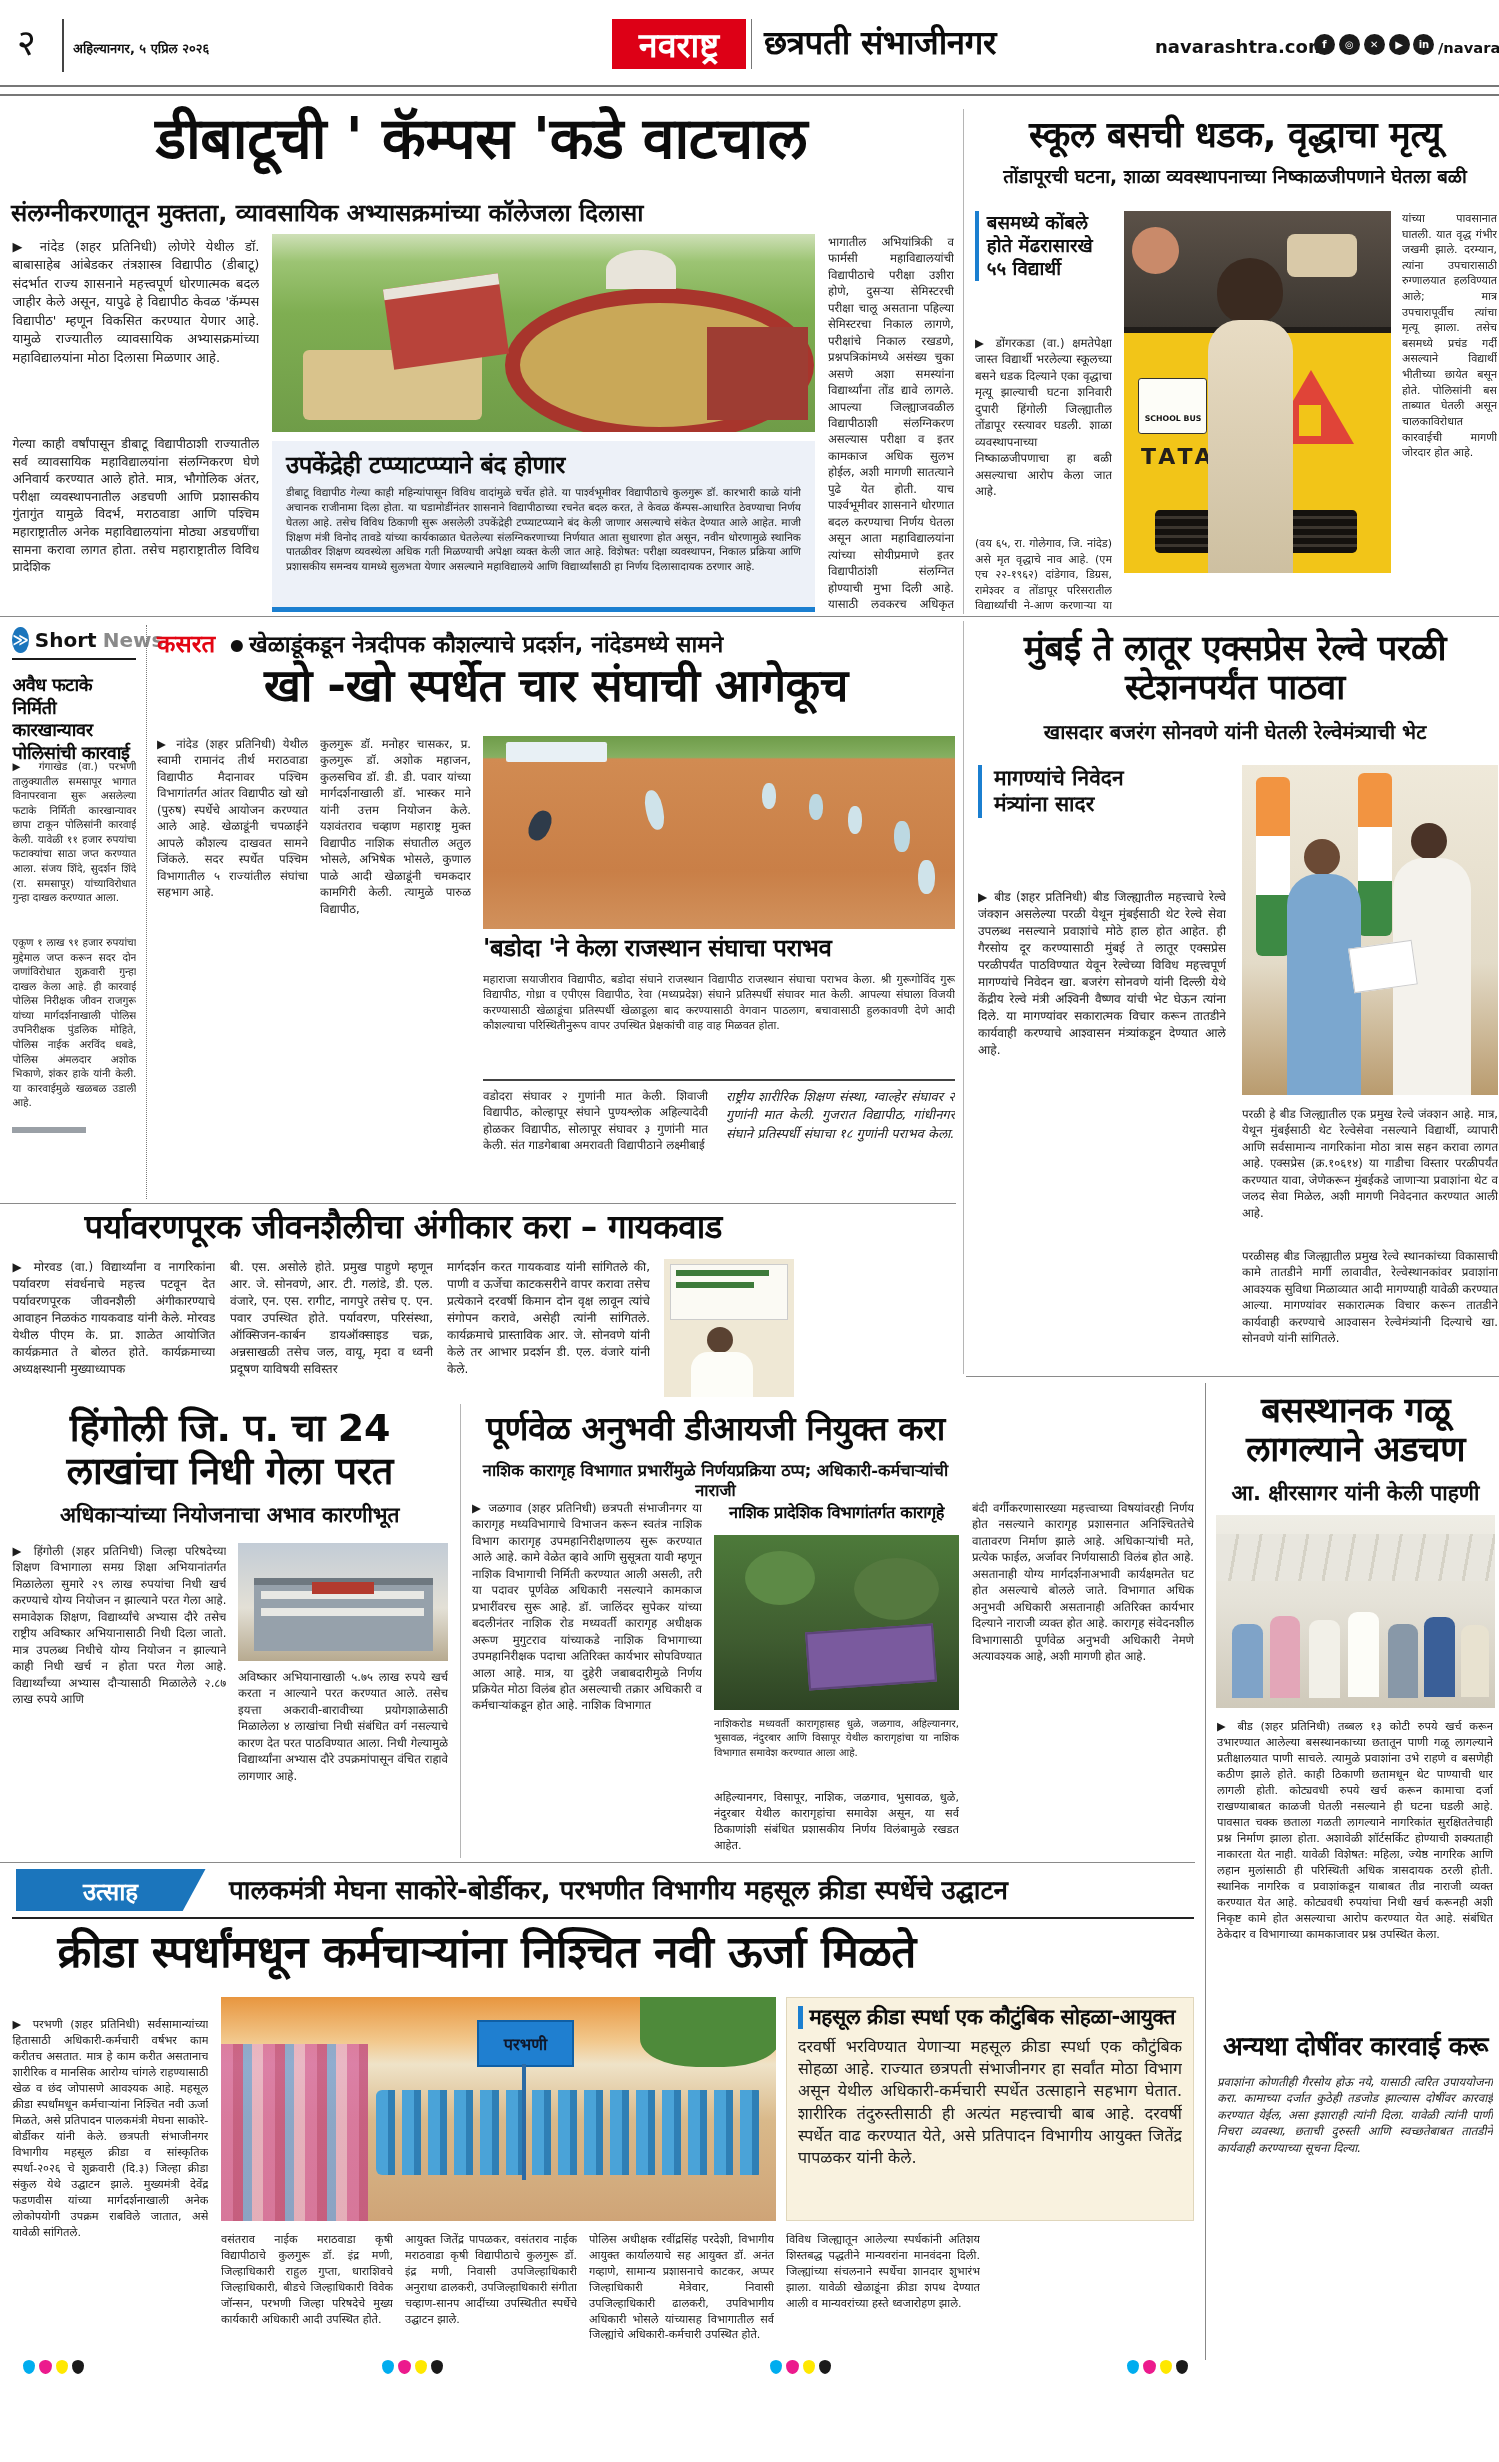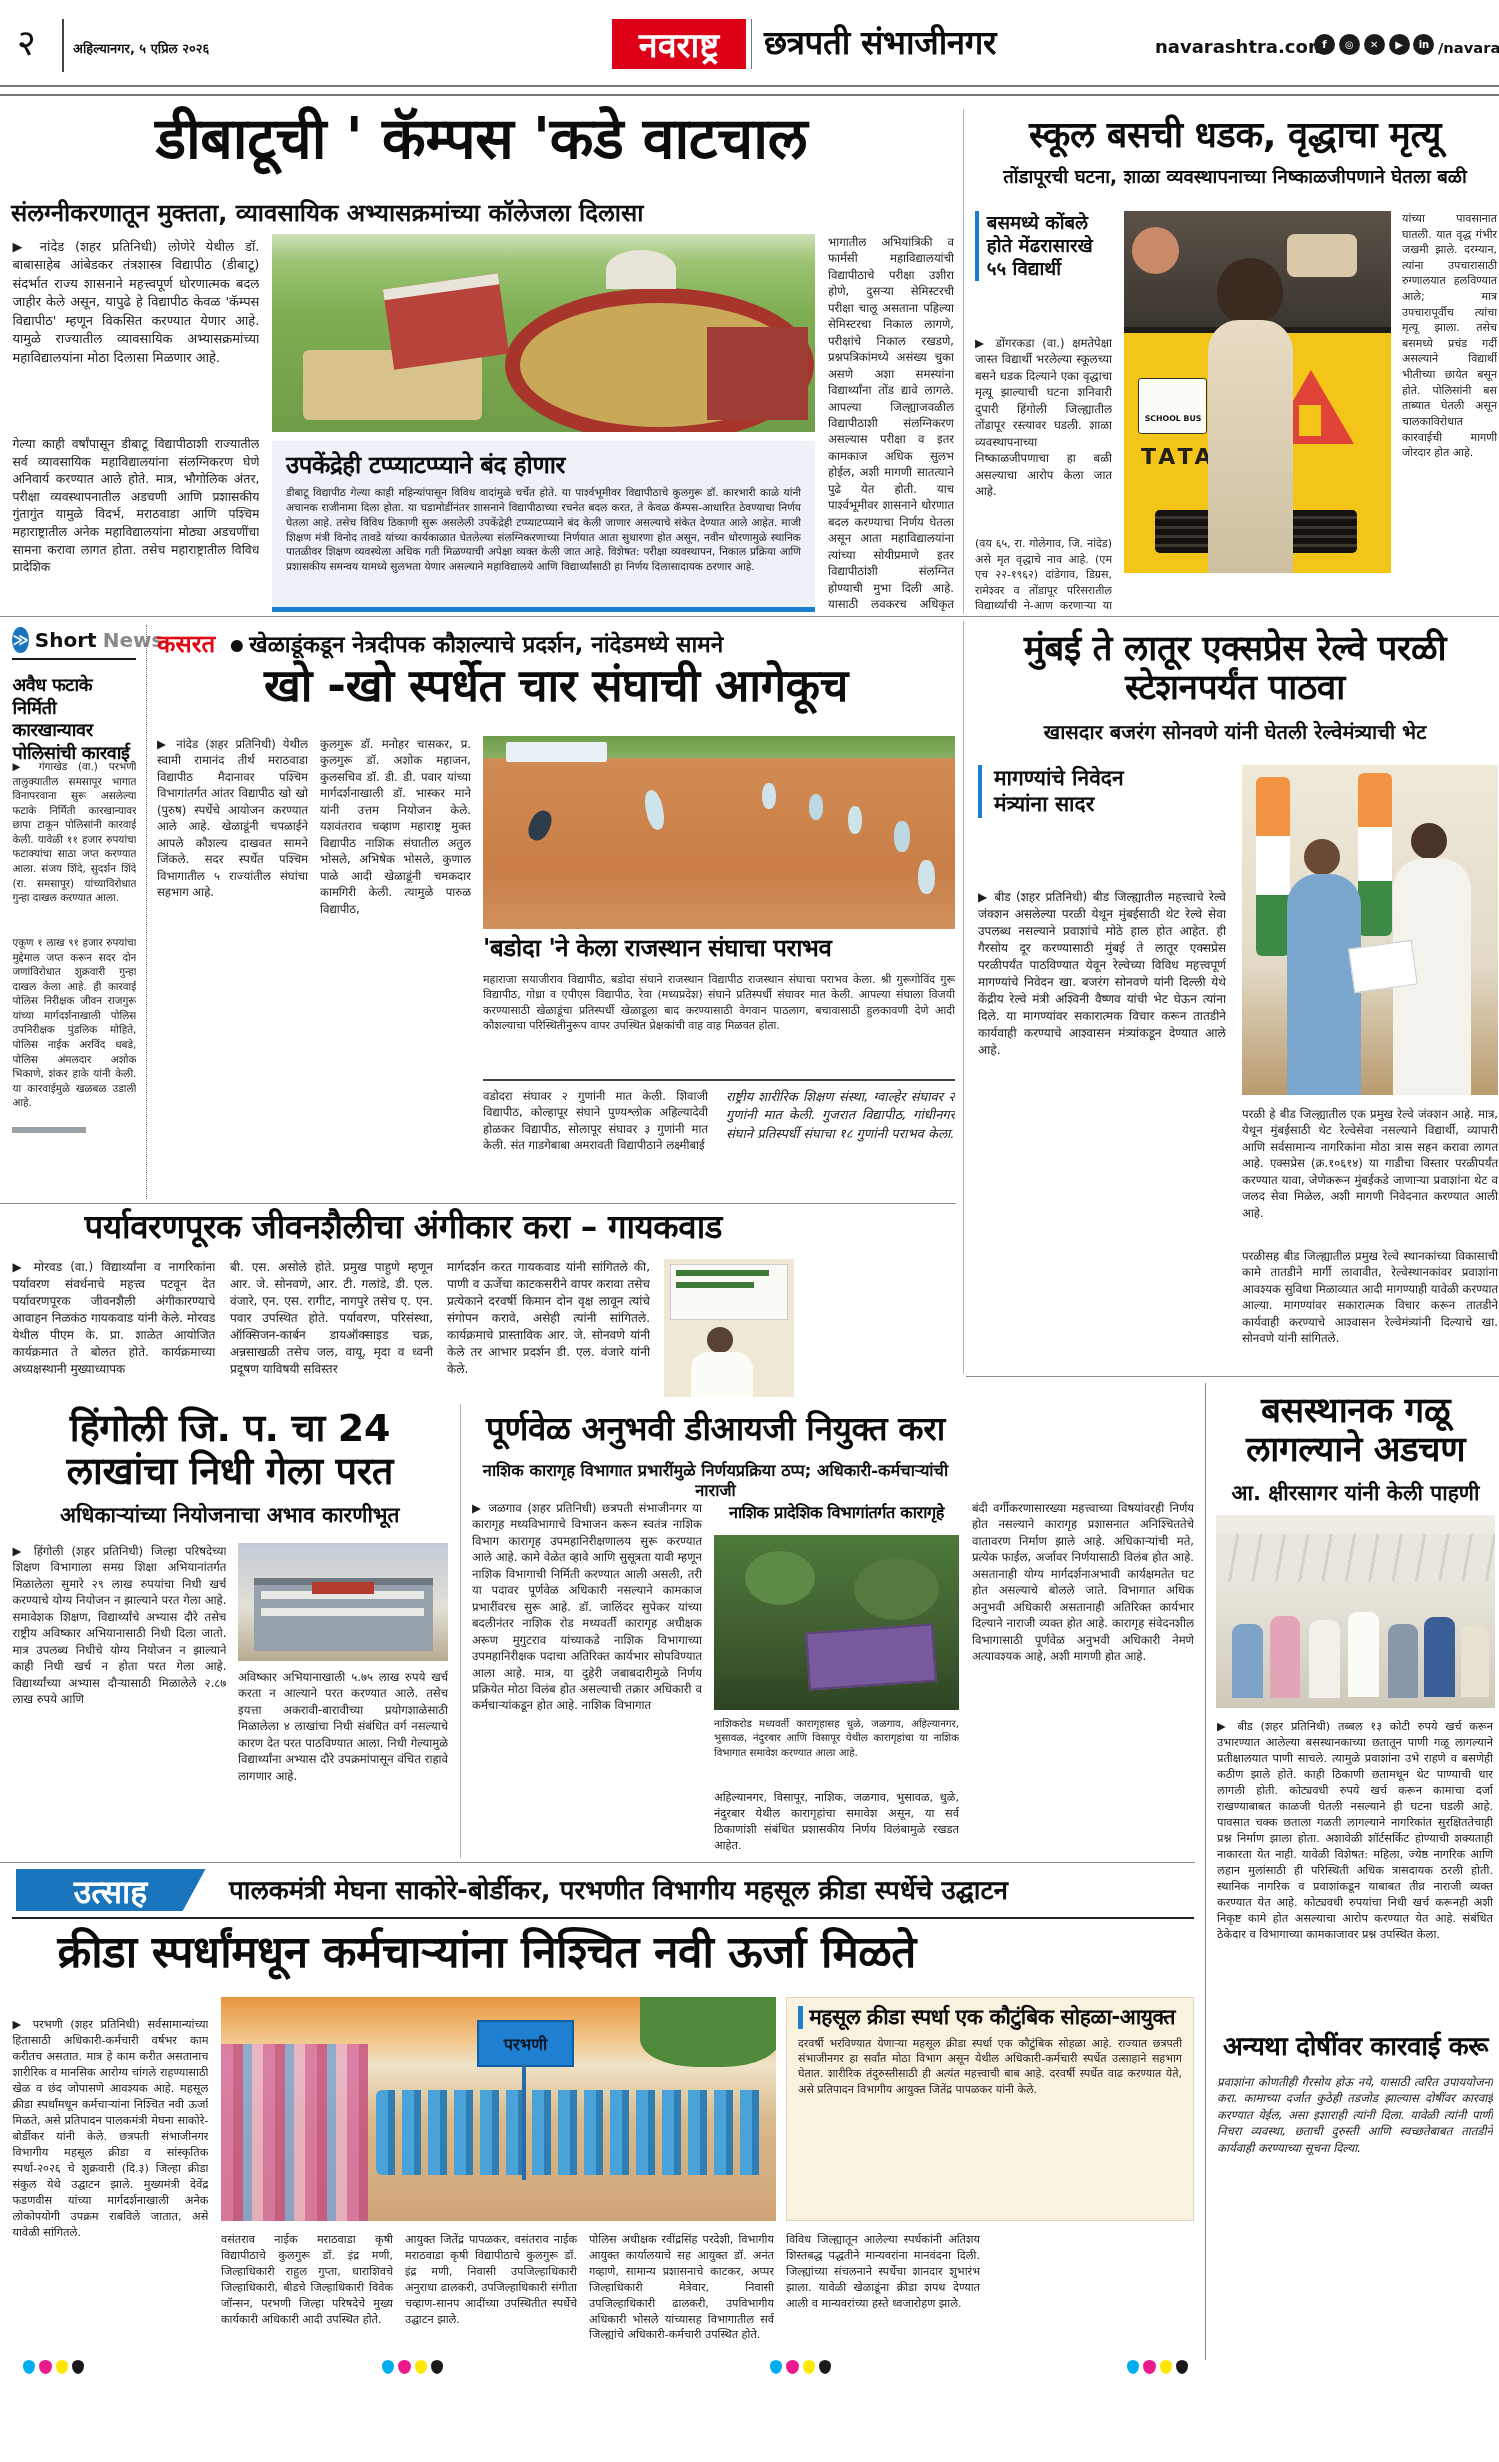--- a/index.html
+++ b/index.html
@@ -222,39 +222,39 @@
     <div style="left:172px;top:109px;width:29.5px;height:74px;background:#8898a8;border-radius:9.3px 9.3px 0 0;"></div>
     <div style="left:208px;top:102px;width:31px;height:80px;background:#3a5f98;border-radius:9.3px 9.3px 0 0;"></div>
     <div style="left:245px;top:110px;width:28px;height:72px;background:#e8e2d0;border-radius:9.3px 9.3px 0 0;"></div>
   </div>
   <div class="abs body-text" style="left:1217px;top:1719px;width:276px;height:304px;font-size:11.3px;">▶ बीड (शहर प्रतिनिधी) तब्बल १३ कोटी रुपये खर्च करून उभारण्यात आलेल्या बसस्थानकाच्या छतातून पाणी गळू लागल्याने प्रतीक्षालयात पाणी साचले. त्यामुळे प्रवाशांना उभे राहणे व बसणेही कठीण झाले होते. काही ठिकाणी छतामधून थेट पाण्याची धार लागली होती. कोट्यवधी रुपये खर्च करून कामाचा दर्जा राखण्याबाबत काळजी घेतली नसल्याने ही घटना घडली आहे. पावसात चक्क छताला गळती लागल्याने नागरिकांत सुरक्षिततेचाही प्रश्न निर्माण झाला होता. अशावेळी शॉर्टसर्किट होण्याची शक्यताही नाकारता येत नाही. यावेळी विशेषत: महिला, ज्येष्ठ नागरिक आणि लहान मुलांसाठी ही परिस्थिती अधिक त्रासदायक ठरली होती. स्थानिक नागरिक व प्रवाशांकडून याबाबत तीव्र नाराजी व्यक्त करण्यात येत आहे. कोट्यवधी रुपयांचा निधी खर्च करूनही अशी निकृष्ट कामे होत असल्याचा आरोप करण्यात येत आहे. संबंधित ठेकेदार व विभागाच्या कामकाजावर प्रश्न उपस्थित केला.</div>
   <div class="abs hl center" style="left:1216px;top:2032px;width:279px;font-size:26px;">अन्यथा दोषींवर कारवाई करू</div>
   <div class="abs body-text" style="left:1217px;top:2074px;width:276px;height:279px;font-size:11.6px;font-style:italic;">प्रवाशांना कोणतीही गैरसोय होऊ नये, यासाठी त्वरित उपाययोजना करा. कामाच्या दर्जात कुठेही तडजोड झाल्यास दोषींवर कारवाई करण्यात येईल, असा इशाराही त्यांनी दिला. यावेळी त्यांनी पाणी निचरा व्यवस्था, छताची दुरुस्ती आणि स्वच्छतेबाबत तातडीने कार्यवाही करण्याच्या सूचना दिल्या.</div>
 
   <div class="abs rule-h" style="left:0;top:1862px;width:1195px;"></div>
 
-  <div class="abs label-tag" style="left:15.5px;top:1869px;width:190px;height:42px;font-size:32px;font-family:Liberation Serif, serif;">उत्साह</div>
+  <div class="abs label-tag" style="left:15.5px;top:1869px;width:190px;height:42px;font-size:24px;font-family:Liberation Serif, serif;">उत्साह</div>
   <div class="abs subhead" style="left:229px;top:1875px;width:963px;font-size:26px;">पालकमंत्री मेघना साकोरे-बोर्डीकर, परभणीत विभागीय महसूल क्रीडा स्पर्धेचे उद्घाटन</div>
   <div class="abs" style="left:11.6px;top:1917px;width:1182px;height:2.3px;background:#222;"></div>
   <div class="abs hl center" style="left:9.3px;top:1927px;width:955px;font-size:44px;">क्रीडा स्पर्धांमधून कर्मचाऱ्यांना निश्चित नवी ऊर्जा मिळते</div>
 
   <div class="abs body-text" style="left:12.4px;top:2017px;width:196px;height:340px;font-size:11.3px;">▶ परभणी (शहर प्रतिनिधी) सर्वसामान्यांच्या हितासाठी अधिकारी-कर्मचारी वर्षभर काम करीतच असतात. मात्र हे काम करीत असतानाच शारीरिक व मानसिक आरोग्य चांगले राहण्यासाठी खेळ व छंद जोपासणे आवश्यक आहे. महसूल क्रीडा स्पर्धांमधून कर्मचाऱ्यांना निश्चित नवी ऊर्जा मिळते, असे प्रतिपादन पालकमंत्री मेघना साकोरे-बोर्डीकर यांनी केले. छत्रपती संभाजीनगर विभागीय महसूल क्रीडा व सांस्कृतिक स्पर्धा-२०२६ चे शुक्रवारी (दि.३) जिल्हा क्रीडा संकुल येथे उद्घाटन झाले. मुख्यमंत्री देवेंद्र फडणवीस यांच्या मार्गदर्शनाखाली अनेक लोकोपयोगी उपक्रम राबविले जातात, असे यावेळी सांगितले.</div>
 
   <div class="photo" style="left:221px;top:1997px;width:555px;height:224px;">
     <div style="left:0;top:0;width:100%;height:100%;background:linear-gradient(180deg,#e8963f 0%,#f2c98e 20%,#efe3c8 30%,#d9b98a 55%,#cfa477 100%);"></div>
     <div style="left:419px;top:0;width:140px;height:70px;background:#4e8a3a;border-radius:0 0 40% 40%;"></div>
     <div style="left:0;top:47px;width:147px;height:179px;background:repeating-linear-gradient(90deg,#d86fa0 0 12.4px,#c4527f 12.4px 22px,#7fa3d0 22px 31px,#e8b0c4 31px 42px);opacity:.85;"></div>
     <div style="left:155px;top:93px;width:388px;height:85px;background:repeating-linear-gradient(90deg,#4aa3d8 0 12.4px,#2f7fb5 12.4px 18.6px,transparent 18.6px 26px);border-radius:6.2px;"></div>
     <div style="left:256px;top:23px;width:93px;height:43px;background:#1f7fd0;border:2.3px solid #0f5fa5;display:flex;align-items:center;justify-content:center;color:#0f172a;font-weight:bold;font-size:16.3px;">परभणी</div>
     <div style="left:301px;top:67px;width:3.9px;height:116px;background:#2a6aa5;"></div>
   </div>
 
   <div class="abs cream-box" style="left:786px;top:1997px;width:408px;height:224px;">
     <div class="hl bx-title" style="font-size:21px;margin-bottom:6.2px;">महसूल क्रीडा स्पर्धा एक कौटुंबिक सोहळा-आयुक्त</div>
-    <div class="small-text" style="font-size:11px;height:155px;">दरवर्षी भरविण्यात येणाऱ्या महसूल क्रीडा स्पर्धा एक कौटुंबिक सोहळा आहे. राज्यात छत्रपती संभाजीनगर हा सर्वांत मोठा विभाग असून येथील अधिकारी-कर्मचारी स्पर्धेत उत्साहाने सहभाग घेतात. शारीरिक तंदुरुस्तीसाठी ही अत्यंत महत्त्वाची बाब आहे. दरवर्षी स्पर्धेत वाढ करण्यात येते, असे प्रतिपादन विभागीय आयुक्त जितेंद्र पापळकर यांनी केले.</div>
+    <div class="small-text" style="font-size:16px;height:155px;">दरवर्षी भरविण्यात येणाऱ्या महसूल क्रीडा स्पर्धा एक कौटुंबिक सोहळा आहे. राज्यात छत्रपती संभाजीनगर हा सर्वांत मोठा विभाग असून येथील अधिकारी-कर्मचारी स्पर्धेत उत्साहाने सहभाग घेतात. शारीरिक तंदुरुस्तीसाठी ही अत्यंत महत्त्वाची बाब आहे. दरवर्षी स्पर्धेत वाढ करण्यात येते, असे प्रतिपादन विभागीय आयुक्त जितेंद्र पापळकर यांनी केले.</div>
   </div>
 
   <div class="abs body-text" style="left:221px;top:2232px;width:172px;height:126px;font-size:11.2px;">वसंतराव नाईक मराठवाडा कृषी विद्यापीठाचे कुलगुरू डॉ. इंद्र मणी, जिल्हाधिकारी राहुल गुप्ता, धाराशिवचे जिल्हाधिकारी, बीडचे जिल्हाधिकारी विवेक जॉन्सन, परभणी जिल्हा परिषदेचे मुख्य कार्यकारी अधिकारी आदी उपस्थित होते.</div>
   <div class="abs body-text" style="left:405px;top:2232px;width:172px;height:126px;font-size:11.2px;">आयुक्त जितेंद्र पापळकर, वसंतराव नाईक मराठवाडा कृषी विद्यापीठाचे कुलगुरू डॉ. इंद्र मणी, निवासी उपजिल्हाधिकारी अनुराधा ढालकरी, उपजिल्हाधिकारी संगीता चव्हाण-सानप आदींच्या उपस्थितीत स्पर्धेचे उद्घाटन झाले.</div>
   <div class="abs body-text" style="left:589px;top:2232px;width:185px;height:126px;font-size:11.2px;">पोलिस अधीक्षक रवींद्रसिंह परदेशी, विभागीय आयुक्त कार्यालयाचे सह आयुक्त डॉ. अनंत गव्हाणे, सामान्य प्रशासनाचे काटकर, अप्पर जिल्हाधिकारी मेत्रेवार, निवासी उपजिल्हाधिकारी ढालकरी, उपविभागीय अधिकारी भोसले यांच्यासह विभागातील सर्व जिल्ह्यांचे अधिकारी-कर्मचारी उपस्थित होते.</div>
   <div class="abs body-text" style="left:786px;top:2232px;width:194px;height:126px;font-size:11.2px;">विविध जिल्ह्यातून आलेल्या स्पर्धकांनी अतिशय शिस्तबद्ध पद्धतीने मान्यवरांना मानवंदना दिली. जिल्ह्यांच्या संचलनाने स्पर्धेचा शानदार शुभारंभ झाला. यावेळी खेळाडूंना क्रीडा शपथ देण्यात आली व मान्यवरांच्या हस्ते ध्वजारोहण झाले.</div>
 
   <div class="abs cmyk" style="left:23px;top:2360px;">
     <span style="background:#00adef;"></span>
       <span style="background:#ec1a8d;"></span>

